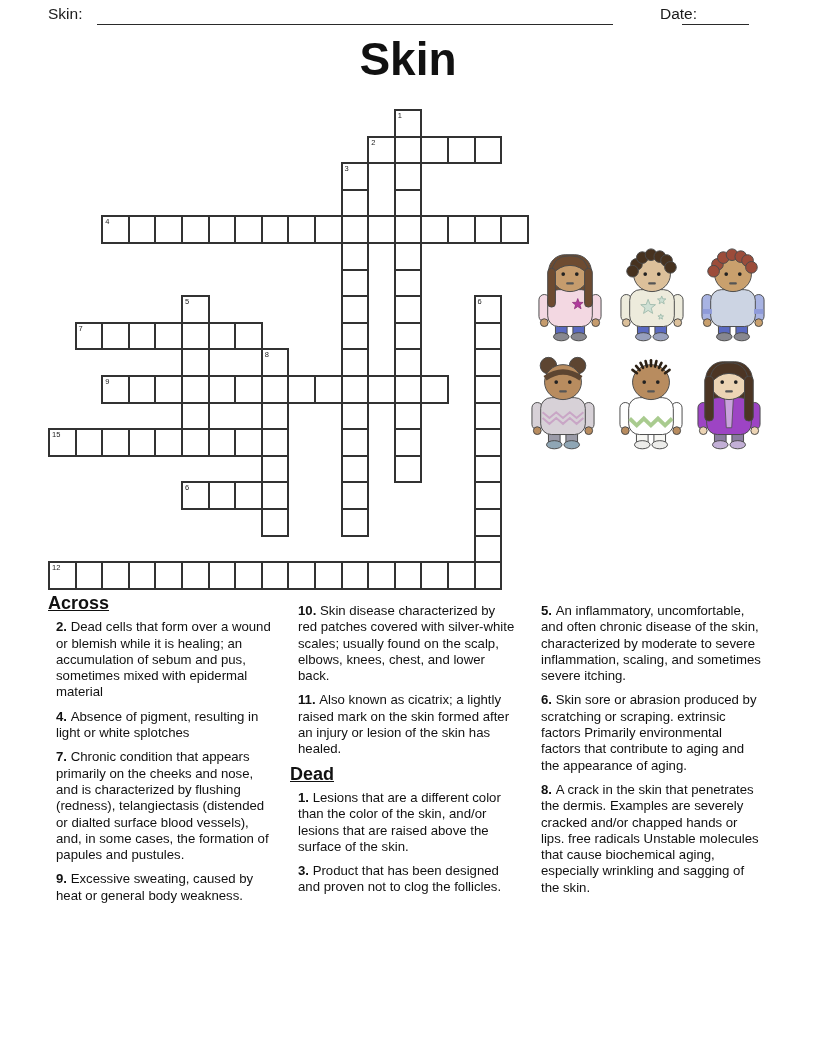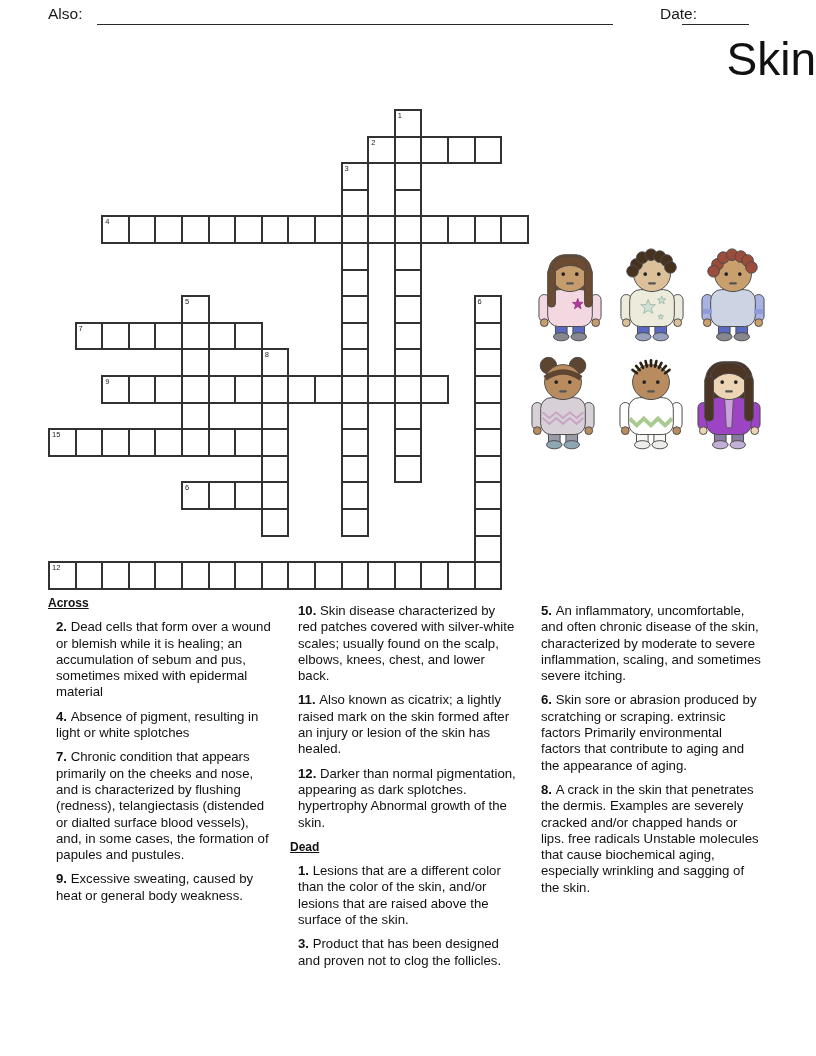--- a/index.html
+++ b/index.html
@@ -2,48 +2,48 @@
 <html><head>
 <meta charset="utf-8">
 <style>
   html,body{margin:0;padding:0;background:#fff;}
   .page{position:relative;width:816px;height:1056px;background:#ffffff;overflow:hidden;
         font-family:"Liberation Sans",sans-serif;color:#1a1a1a;}
   
   .hdr-label{position:absolute;font-size:15.5px;color:#1a1a1a;}
   .fill-line{position:absolute;height:17px;border-bottom:1.4px solid #2a2a2a;}
   
-  .title{position:absolute;top:34px;left:0;width:816px;text-align:right;
-         font-size:46px;font-weight:400;color:#111;line-height:1.1;}
+  .title{position:absolute;top:34px;left:0;width:816px;text-align:center;
+         font-size:46px;font-weight:700;color:#111;line-height:1.1;}
   
   #grid{position:absolute;left:48px;top:109px;width:482px;height:482px;}
   .cell{position:absolute;width:28.6px;height:28.6px;box-sizing:border-box;
         border:2px solid #323232;background:#fff;}
   .cellnum{position:absolute;top:0px;left:2px;font-size:7.5px;line-height:9px;color:#222;
            font-family:"Liberation Sans",sans-serif;}
   
   #kids{position:absolute;left:527px;top:243px;width:242px;height:216px;}
   .kid{position:absolute;width:70px;height:99px;}
   .kid svg{display:block;}
   
   .cluecol{position:absolute;top:595px;font-size:13.2px;line-height:16.3px;color:#111;}
   #col1{left:48px;width:233px;}
   #col2{left:290px;width:235px;}
   #col3{left:533px;width:237px;}
-  .clhead{font-weight:bold;text-decoration:underline;font-size:12px;margin:0 0 2px 0;}
+  .clhead{font-weight:bold;text-decoration:underline;font-size:18px;margin:0 0 2px 0;}
   .clhead.inner{margin-top:5px;margin-bottom:3px;}
   .clue{margin:8px;}
   .clue b{font-weight:bold;}
 </style>
 </head>
 <body>
 
 <div class="page">
 
-  <span class="hdr-label" style="left:48px;top:5px;">Also:</span>
+  <span class="hdr-label" style="left:48px;top:5px;">Skin:</span>
   <div class="fill-line" style="left:97px;top:7px;width:516px;"></div>
   <span class="hdr-label" style="left:660px;top:5px;">Date:</span>
   <div class="fill-line" style="left:682px;top:7px;width:67px;"></div>
 
   <div class="title">Skin</div>
 
   <div id="grid">
       <div class="cell" style="left: 345.8px; top: 0px;">
         <span class="cellnum">1</span>
       </div>
@@ -336,21 +336,20 @@
   <div id="col1" class="cluecol">
       <div class="clhead">Across</div>
       <p class="clue"><b>2. </b>Dead cells that form over a wound or blemish while it is healing; an accumulation of sebum and pus, sometimes mixed with epidermal material</p>
       <p class="clue"><b>4. </b>Absence of pigment, resulting in light or white splotches</p>
       <p class="clue"><b>7. </b>Chronic condition that appears primarily on the cheeks and nose, and is characterized by flushing (redness), telangiectasis (distended or dialted surface blood vessels), and, in some cases, the formation of papules and pustules.</p>
       <p class="clue"><b>9. </b>Excessive sweating, caused by heat or general body weakness.</p>
     </div>
   <div id="col2" class="cluecol">
       <p class="clue"><b>10. </b>Skin disease characterized by red patches covered with silver-white scales; usually found on the scalp, elbows, knees, chest, and lower back.</p>
       <p class="clue"><b>11. </b>Also known as cicatrix; a lightly raised mark on the skin formed after an injury or lesion of the skin has healed.</p>
-      <p class="clue"><b>12. </b>Darker than normal pigmentation, appearing as dark splotches. hypertrophy Abnormal growth of the skin.</p>
       <div class="clhead inner">Dead</div>
       <p class="clue"><b>1. </b>Lesions that are a different color than the color of the skin, and/or lesions that are raised above the surface of the skin.</p>
       <p class="clue"><b>3. </b>Product that has been designed and proven not to clog the follicles.</p>
     </div>
   <div id="col3" class="cluecol">
       <p class="clue"><b>5. </b>An inflammatory, uncomfortable, and often chronic disease of the skin, characterized by moderate to severe inflammation, scaling, and sometimes severe itching.</p>
       <p class="clue"><b>6. </b>Skin sore or abrasion produced by scratching or scraping. extrinsic factors Primarily environmental factors that contribute to aging and the appearance of aging.</p>
       <p class="clue"><b>8. </b>A crack in the skin that penetrates the dermis. Examples are severely cracked and/or chapped hands or lips. free radicals Unstable molecules that cause biochemical aging, especially wrinkling and sagging of the skin.</p>
     </div>
 

